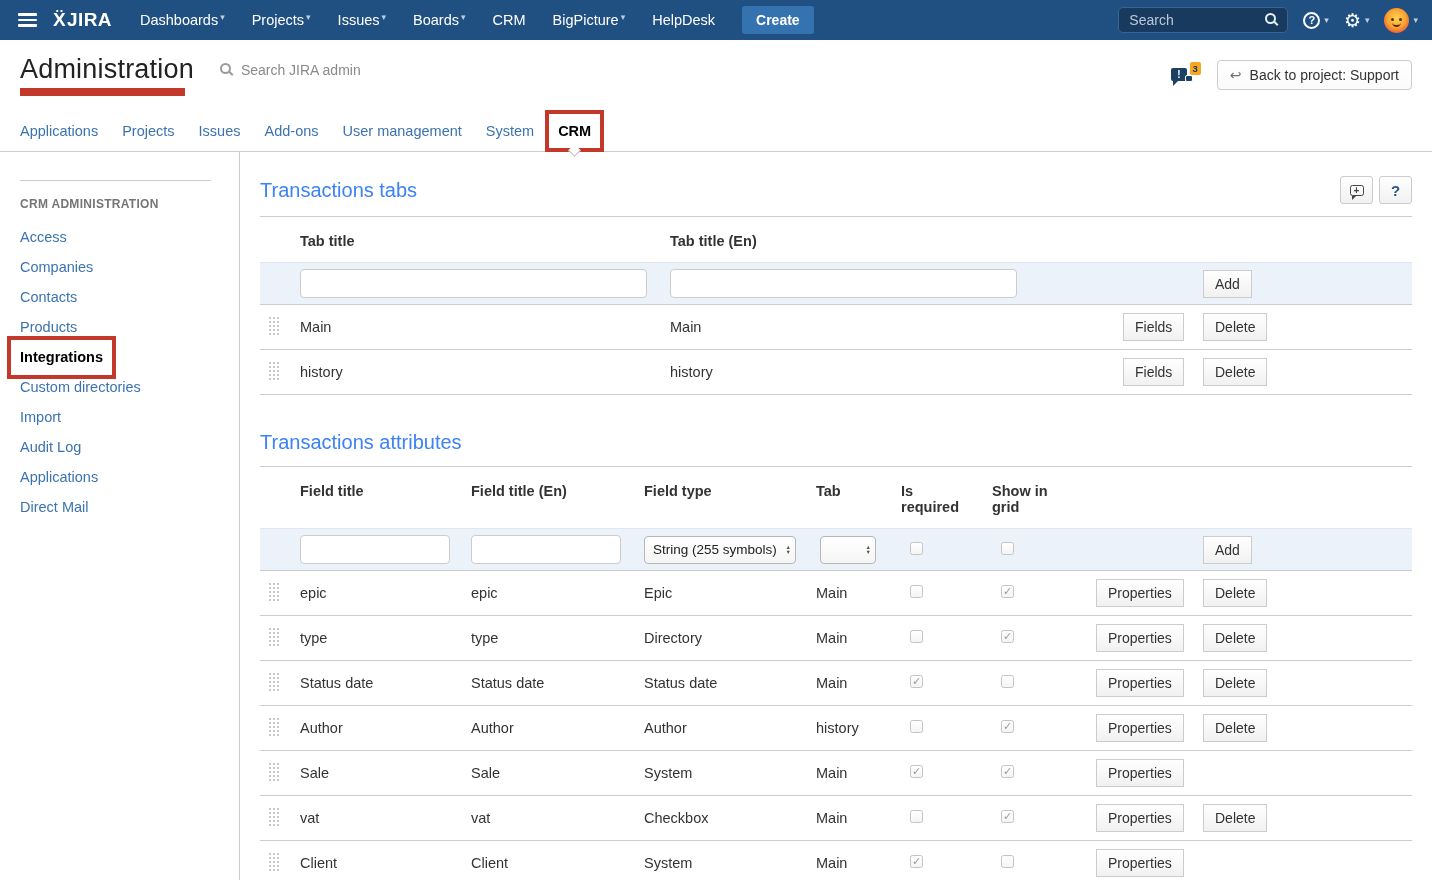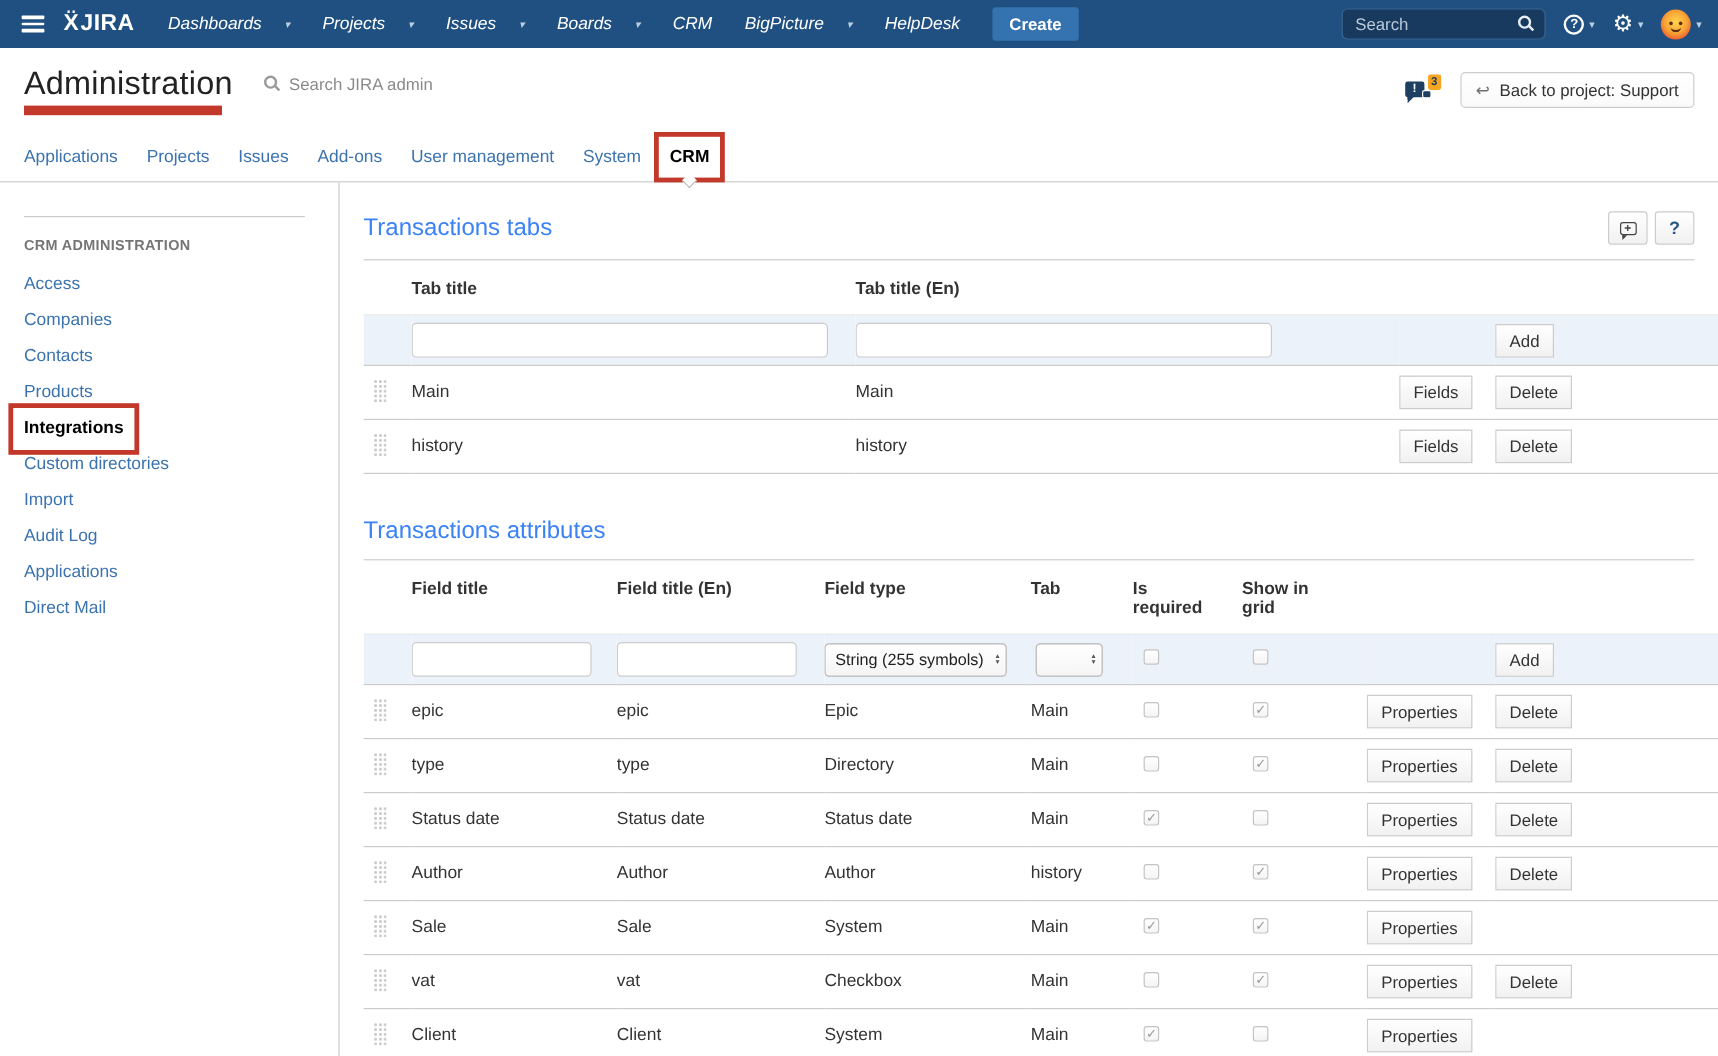--- a/index.html
+++ b/index.html
@@ -9,21 +9,21 @@
     width:1432px; height:880px; overflow:hidden; background:#fff;
     font-family:"Liberation Sans", sans-serif; color:#333;
   }
   
   .topnav { height:40px; background:#205081; display:flex; align-items:center; padding:0 14px 0 10px; }
   .hamburger { width:19px; display:flex; flex-direction:column; gap:3px; margin:0 16px 0 8px; cursor:pointer; }
   .hamburger i { display:block; height:2.5px; background:#fff; border-radius:1px; }
   .logo { color:#fff; font-weight:bold; font-size:19px; letter-spacing:.4px; margin-right:28px; display:flex; align-items:baseline; cursor:pointer; }
   .logo .mark { margin-right:1px; }
   .nav-items { display:flex; list-style:none; margin:0; padding:0; gap:27px; align-items:center; }
-  .nav-items li { color:#fff; font-size:14.5px; display:flex; align-items:center; gap:19px; cursor:pointer; white-space:nowrap;font-style:italic; }
+  .nav-items li { color:#fff; font-size:14.5px; display:flex; gap:2px; cursor:pointer; white-space:nowrap; }
   .caret { font-size:9px; color:#bccfe0; }
   .create-btn { margin-left:27px; background:#3572b0; color:#fff; border:none; border-radius:3px; font-weight:bold; font-size:14px; padding:6px 14px; cursor:pointer; font-family:inherit; }
   .nav-right { margin-left:auto; display:flex; align-items:center; gap:15px; }
   .nav-search { width:170px; height:26px; background:rgba(0,0,0,.27); border:1px solid #39648f; border-radius:5px; display:flex; align-items:center; padding:0 8px 0 10px; color:#b9c9da; font-size:14px; cursor:text; }
   .nav-search .ph { flex:1; overflow:hidden; white-space:nowrap; }
   .mag { position:relative; width:14px; height:14px; display:inline-block; flex-shrink:0; }
   .mag::before { content:""; position:absolute; width:7px; height:7px; border:2px solid currentColor; border-radius:50%; left:0; top:0; }
   .mag::after { content:""; position:absolute; width:2px; height:5px; background:currentColor; transform:rotate(-45deg); left:10px; top:8px; }
   .nav-search .mag { color:#e8eef5; }
   .iconpair { display:flex; align-items:center; gap:4px; cursor:pointer; }
@@ -48,21 +48,21 @@
   .nbadge { position:absolute; top:0; right:0; background:#f6a623; color:#17375a; font-size:9.5px; font-weight:bold; line-height:11px; padding:1px 3px; border-radius:2px; }
   .back-btn { height:30px; border:1px solid #ccc; border-radius:4px; background:linear-gradient(#fff,#fafafa); font-size:14px; color:#333; display:flex; align-items:center; gap:8px; padding:0 12px; cursor:pointer; font-family:inherit; }
   .back-arrow { color:#707070; font-size:14px; }
   
   .admin-tabs { height:42px; border-bottom:1px solid #ccc; display:flex; align-items:center; gap:24px; padding:0 20px; }
   .admin-tab { color:#3b73af; font-size:14.5px; text-decoration:none; position:relative; cursor:pointer; white-space:nowrap; }
   .admin-tab.active { color:#000; font-weight:bold; outline:4px solid #c2392b; outline-offset:9px; }
   .notch { position:absolute; left:50%; margin-left:-5px; bottom:-16px; width:9px; height:9px; background:#fff; border-right:1px solid #bbb; border-bottom:1px solid #bbb; transform:rotate(45deg); }
   
   .main { display:flex; height:728px; }
-  .sidebar { width:283px; flex-shrink:0; border-right:1px solid #ccc; padding:28px 28px 0 20px; }
+  .sidebar { width:240px; flex-shrink:0; border-right:1px solid #ccc; padding:28px 28px 0 20px; }
   .side-rule { border-top:1px solid #ccc; margin-bottom:16px; }
   .sidebar h3 { font-size:12px; font-weight:bold; color:#757575; margin:0 0 18px 0; letter-spacing:.3px; }
   .side-item { display:block; width:fit-content; color:#3b73af; font-size:14.5px; text-decoration:none; line-height:17px; margin-bottom:13px; cursor:pointer; }
   .side-item.active { color:#000; font-weight:bold; outline:4px solid #c2392b; outline-offset:9px; }
   .content { flex:1; padding:20px 20px 0 20px; overflow:hidden; }
   .section-head { display:flex; align-items:center; justify-content:space-between; margin:4px 0 12px 0; }
   .section-head h2 { margin:0; font-size:20px; font-weight:400; color:#3b82f6; }
   .section-head.mt { margin-top:36px; }
   .head-actions { display:flex; gap:6px; }
   .icon-btn { width:33px; height:28px; border:1px solid #ccc; border-radius:3px; background:linear-gradient(#fff,#f1f1f1); display:flex; align-items:center; justify-content:center; cursor:pointer; font-family:inherit; }

